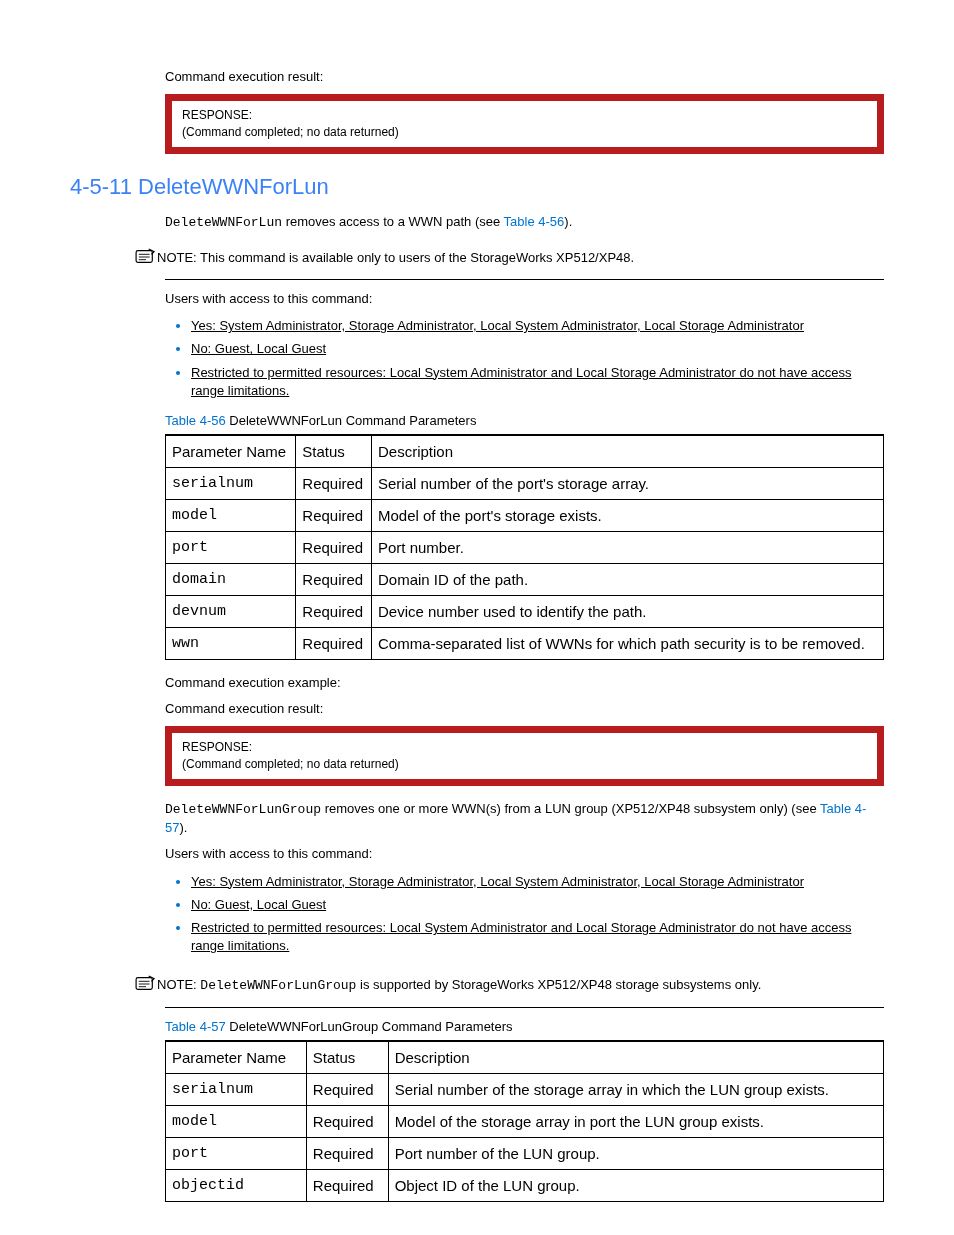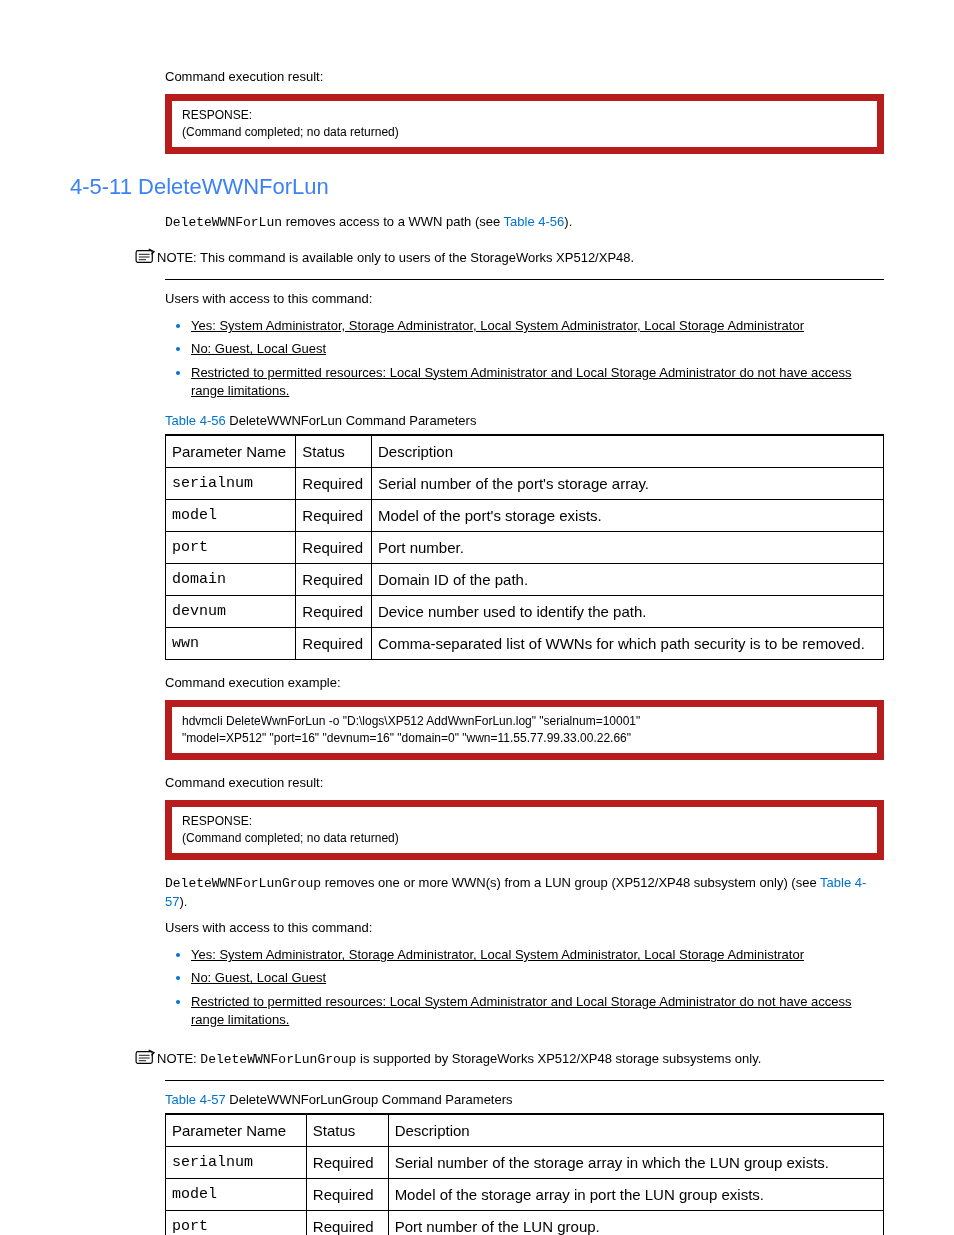--- a/index.html
+++ b/index.html
@@ -139,22 +139,20 @@
         </tr>
       <tr>
           <td class="mono">wwn</td>
           <td>Required</td>
           <td>Comma-separated list of WWNs for which path security is to be removed.</td>
         </tr>
     </tbody>
   </table>
 
   <p>Command execution example:</p>
-  <div class="code-block">hdvmcli DeleteWwnForLun -o "D:\logs\XP512 AddWwnForLun.log" "serialnum=10001"
-"model=XP512" "port=16" "devnum=16" "domain=0" "wwn=11.55.77.99.33.00.22.66"</div>
 
   <p>Command execution result:</p>
   <div class="code-block">RESPONSE:
 (Command completed; no data returned)</div>
 
 
   <p>
     <span class="mono">DeleteWWNForLunGroup</span><span> removes one or more WWN(s) from a LUN group (XP512/XP48 subsystem only) (see </span><span class="link">Table 4-57</span><span>).</span>
   </p>
 

